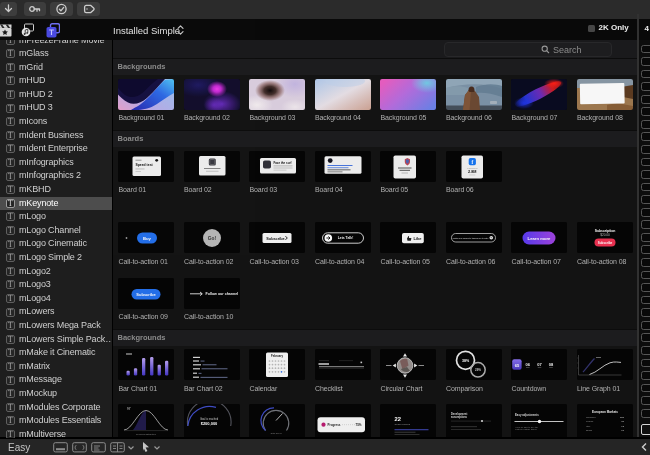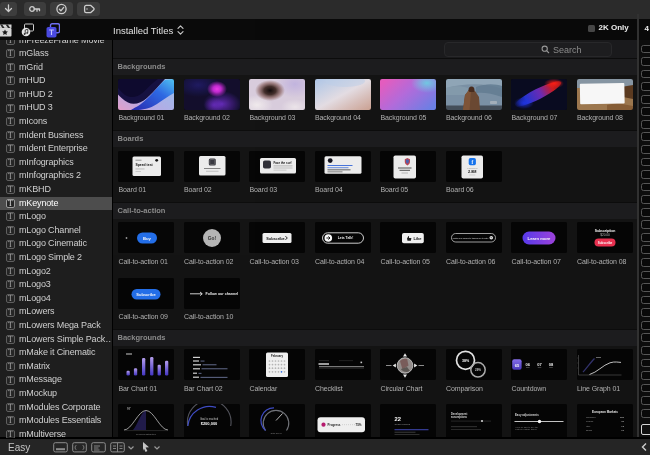--- a/index.html
+++ b/index.html
@@ -61,21 +61,21 @@
 <circle cx="5" cy="9" r="4.3" fill="#e8e8e8"></circle>
 <path d="M4.2 11V7l2.6-.8v3.6" stroke="#333" stroke-width="0.9" fill="none"></path>
 <circle cx="3.6" cy="11" r="0.9" fill="#333"></circle>
       <circle cx="6.2" cy="9.9" r="0.9" fill="#333"></circle>
 </svg>
     <svg class="abs" style="left:46px;top:23px" width="14" height="15" viewBox="0 0 14 15">
 <rect x="4.5" y="0.8" width="9" height="9" rx="1.6" fill="none" stroke="#7070f2" stroke-width="1.4"></rect>
 <rect x="0.5" y="4" width="10" height="10.6" rx="1.8" fill="#4b4be4"></rect>
 <path d="M3.2 7h4.6M5.5 7v5" stroke="#c8c8ff" stroke-width="1.1" fill="none"></path>
 </svg>
-    <div class="abs" style="left:113px;top:25px;font-size:9.5px;color:#e3e3e3">Installed Titles</div>
+    <div class="abs" style="left:113px;top:25px;font-size:9.5px;color:#e3e3e3">Installed Simple</div>
     <svg class="abs" style="left:176px;top:24px" width="9" height="12" viewBox="0 0 9 12">
 <g stroke="#c8c8c8" stroke-width="1.2" fill="none" stroke-linecap="round" stroke-linejoin="round">
 <path d="M2 4.4 4.5 1.9 7 4.4M2 7.6 4.5 10.1 7 7.6"></path>
       </g>
     </svg>
     <div class="abs" style="left:587.5px;top:24.8px;width:7.5px;height:7.5px;background:#474747;border-radius:1.5px"></div>
     <div class="abs" style="left:598.5px;top:23.3px;font-size:8px;font-weight:bold;color:#efefef">2K Only</div>
     <div class="abs" style="left:0;top:40px;width:112px;height:398px;overflow:hidden">
       <div style="position:absolute;left:0;top:-6.5px;width:112px">
         <div class="sideitem"><span class="ticon">T</span>mFreezeFrame Movie</div>
@@ -115,21 +115,20 @@
     <div class="abs" style="left:444px;top:41.5px;width:168px;height:15px;background:#1e1e20;
  border:1px solid #29292b;border-radius:4px">
 <svg class="abs" style="left:96px;top:2.5px" width="9" height="9" viewBox="0 0 9 9">
 <circle cx="3.7" cy="3.7" r="2.6" fill="none" stroke="#9a9a9a" stroke-width="1.1"></circle>
 <path d="M5.8 5.8 8 8" stroke="#9a9a9a" stroke-width="1.1"></path>
       </svg>
 <div class="abs" style="left:108px;top:2px;font-size:9px;color:#8e8e8e">Search</div>
     </div>
     <div class="band" style="top:129.5px">Boards</div>
     <div class="band" style="top:58px">Backgrounds</div>
-    <div class="band" style="top:202px">Call-to-action</div>
     <div class="band" style="top:328.5px">Backgrounds</div>
     <div class="th " style="left:118px;top:79px"><svg width="56" height="31" viewBox="0 0 56 31">
         <rect width="56" height="31" fill="#060606"></rect>
 <defs>
           <linearGradient id="b1l" x1="0" y1="1" x2="1" y2="0.2">
 <stop offset="0" stop-color="#e9a3d0"></stop>
             <stop offset="0.4" stop-color="#b9aeea"></stop>
 <stop offset="1" stop-color="#9fc2f2"></stop>
           </linearGradient>
 <linearGradient id="b1b" x1="0" y1="1" x2="1" y2="0">

